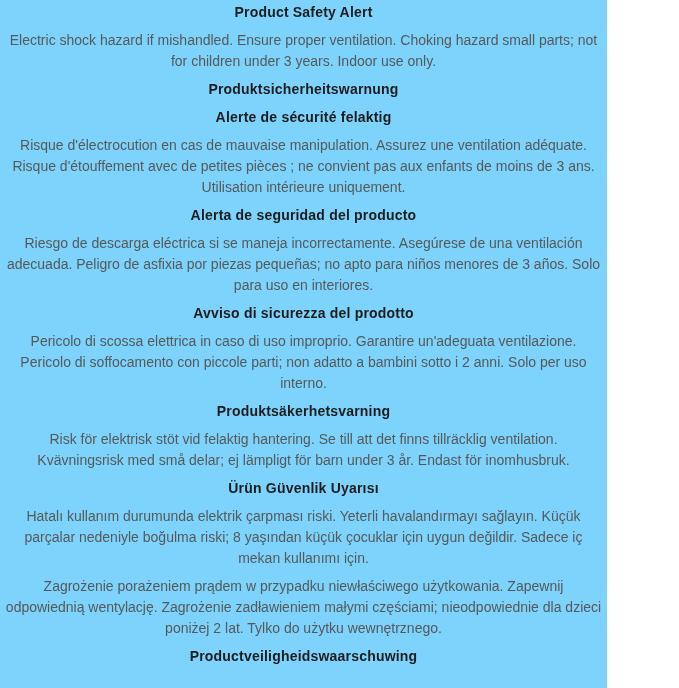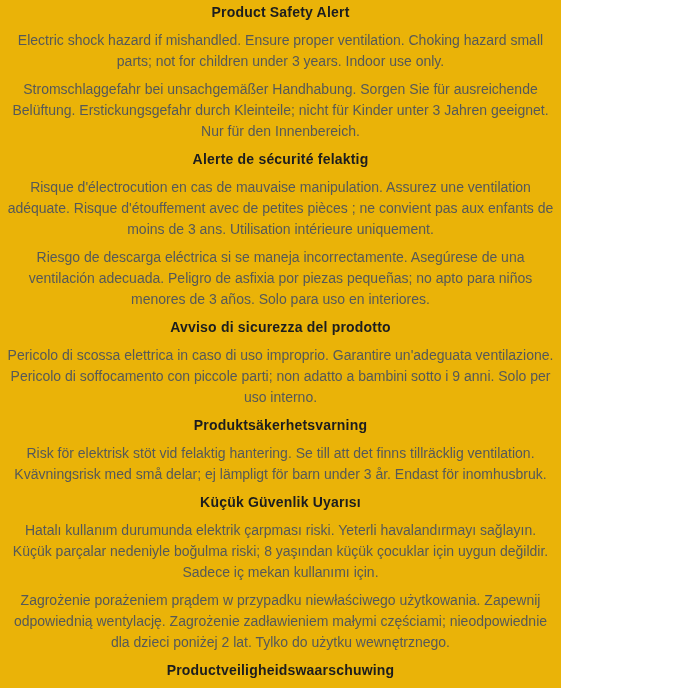--- a/index.html
+++ b/index.html
@@ -2,24 +2,24 @@
 <html><head>
 <meta charset="utf-8">
 <style>
   * { box-sizing: border-box; margin: 0; padding: 0; }
   html, body {
     width: 679px;
     background: #ffffff;
     font-family: "Liberation Sans", "DejaVu Sans", sans-serif;
   }
   main[data-name="safety-alert-document"] {
-    width: 561px;
+    width: 607px;
     min-height: 688px;
     padding: 2px 5px 0 5px;
-    background: #eab308;
+    background: #7dd3fc;
   }
   .safety-section { text-align: center; }
   .section-heading {
     font-size: 14px;
     line-height: 21px;
     font-weight: 700;
     color: #1c1d1f;
     letter-spacing: 0.2px;
     margin: 0 0 7px 0;
   }
@@ -35,44 +35,45 @@
 <body>
 
 <main data-name="safety-alert-document">
 
     <section class="safety-section" data-name="safety-section-english">
       <h2 class="section-heading" data-name="section-heading">Product Safety Alert</h2>
       <p class="section-body" data-name="section-body-text">Electric shock hazard if mishandled. Ensure proper ventilation. Choking hazard small parts; not for children under 3 years. Indoor use only.</p>
     </section>
 
     <section class="safety-section" data-name="safety-section-german">
-      <p class="section-body" data-name="section-body-text">Stromschlaggefahr bei unsachgemäßer Handhabung. Sorgen Sie für ausreichende Belüftung. Erstickungsgefahr durch Kleinteile; nicht für Kinder unter 3 Jahren geeignet. Nur für den Innenbereich.</p>
+      <h2 class="section-heading" data-name="section-heading">Produktsicherheitswarnung</h2>
     </section>
 
     <section class="safety-section" data-name="safety-section-french">
       <h2 class="section-heading" data-name="section-heading">Alerte de sécurité felaktig</h2>
       <p class="section-body" data-name="section-body-text">Risque d'électrocution en cas de mauvaise manipulation. Assurez une ventilation adéquate. Risque d'étouffement avec de petites pièces ; ne convient pas aux enfants de moins de 3 ans. Utilisation intérieure uniquement.</p>
     </section>
 
     <section class="safety-section" data-name="safety-section-spanish">
+      <h2 class="section-heading" data-name="section-heading">Alerta de seguridad del producto</h2>
       <p class="section-body" data-name="section-body-text">Riesgo de descarga eléctrica si se maneja incorrectamente. Asegúrese de una ventilación adecuada. Peligro de asfixia por piezas pequeñas; no apto para niños menores de 3 años. Solo para uso en interiores.</p>
     </section>
 
     <section class="safety-section" data-name="safety-section-italian">
       <h2 class="section-heading" data-name="section-heading">Avviso di sicurezza del prodotto</h2>
-      <p class="section-body" data-name="section-body-text">Pericolo di scossa elettrica in caso di uso improprio. Garantire un'adeguata ventilazione. Pericolo di soffocamento con piccole parti; non adatto a bambini sotto i 9 anni. Solo per uso interno.</p>
+      <p class="section-body" data-name="section-body-text">Pericolo di scossa elettrica in caso di uso improprio. Garantire un'adeguata ventilazione. Pericolo di soffocamento con piccole parti; non adatto a bambini sotto i 2 anni. Solo per uso interno.</p>
     </section>
 
     <section class="safety-section" data-name="safety-section-swedish">
       <h2 class="section-heading" data-name="section-heading">Produktsäkerhetsvarning</h2>
       <p class="section-body" data-name="section-body-text">Risk för elektrisk stöt vid felaktig hantering. Se till att det finns tillräcklig ventilation. Kvävningsrisk med små delar; ej lämpligt för barn under 3 år. Endast för inomhusbruk.</p>
     </section>
 
     <section class="safety-section" data-name="safety-section-turkish">
-      <h2 class="section-heading" data-name="section-heading">Küçük Güvenlik Uyarısı</h2>
+      <h2 class="section-heading" data-name="section-heading">Ürün Güvenlik Uyarısı</h2>
       <p class="section-body" data-name="section-body-text">Hatalı kullanım durumunda elektrik çarpması riski. Yeterli havalandırmayı sağlayın. Küçük parçalar nedeniyle boğulma riski; 8 yaşından küçük çocuklar için uygun değildir. Sadece iç mekan kullanımı için.</p>
     </section>
 
     <section class="safety-section" data-name="safety-section-polish">
       <p class="section-body" data-name="section-body-text">Zagrożenie porażeniem prądem w przypadku niewłaściwego użytkowania. Zapewnij odpowiednią wentylację. Zagrożenie zadławieniem małymi częściami; nieodpowiednie dla dzieci poniżej 2 lat. Tylko do użytku wewnętrznego.</p>
     </section>
 
     <section class="safety-section" data-name="safety-section-dutch">
       <h2 class="section-heading" data-name="section-heading">Productveiligheidswaarschuwing</h2>
 

